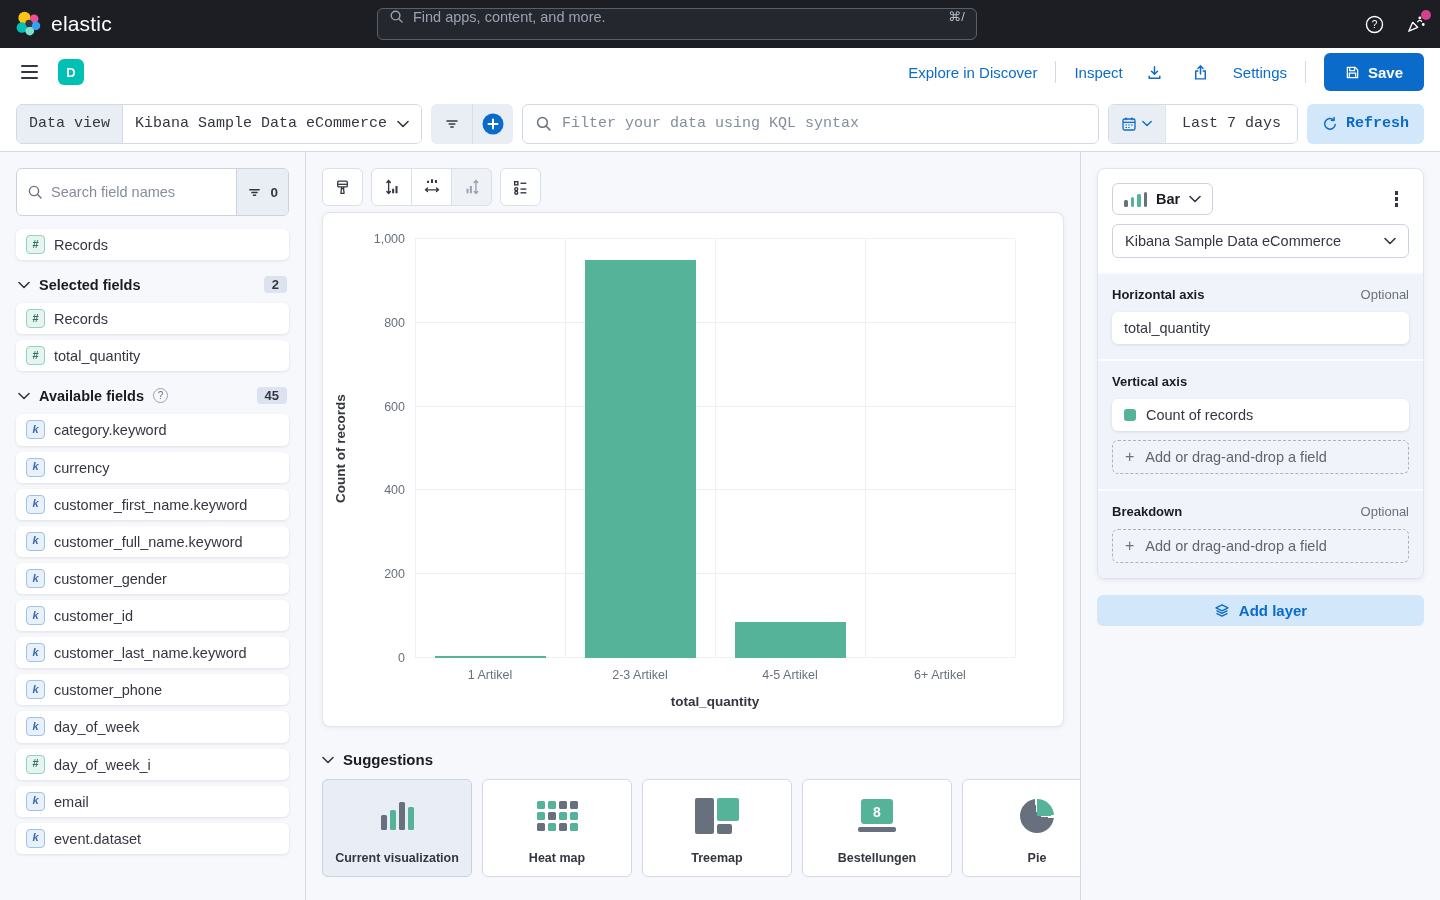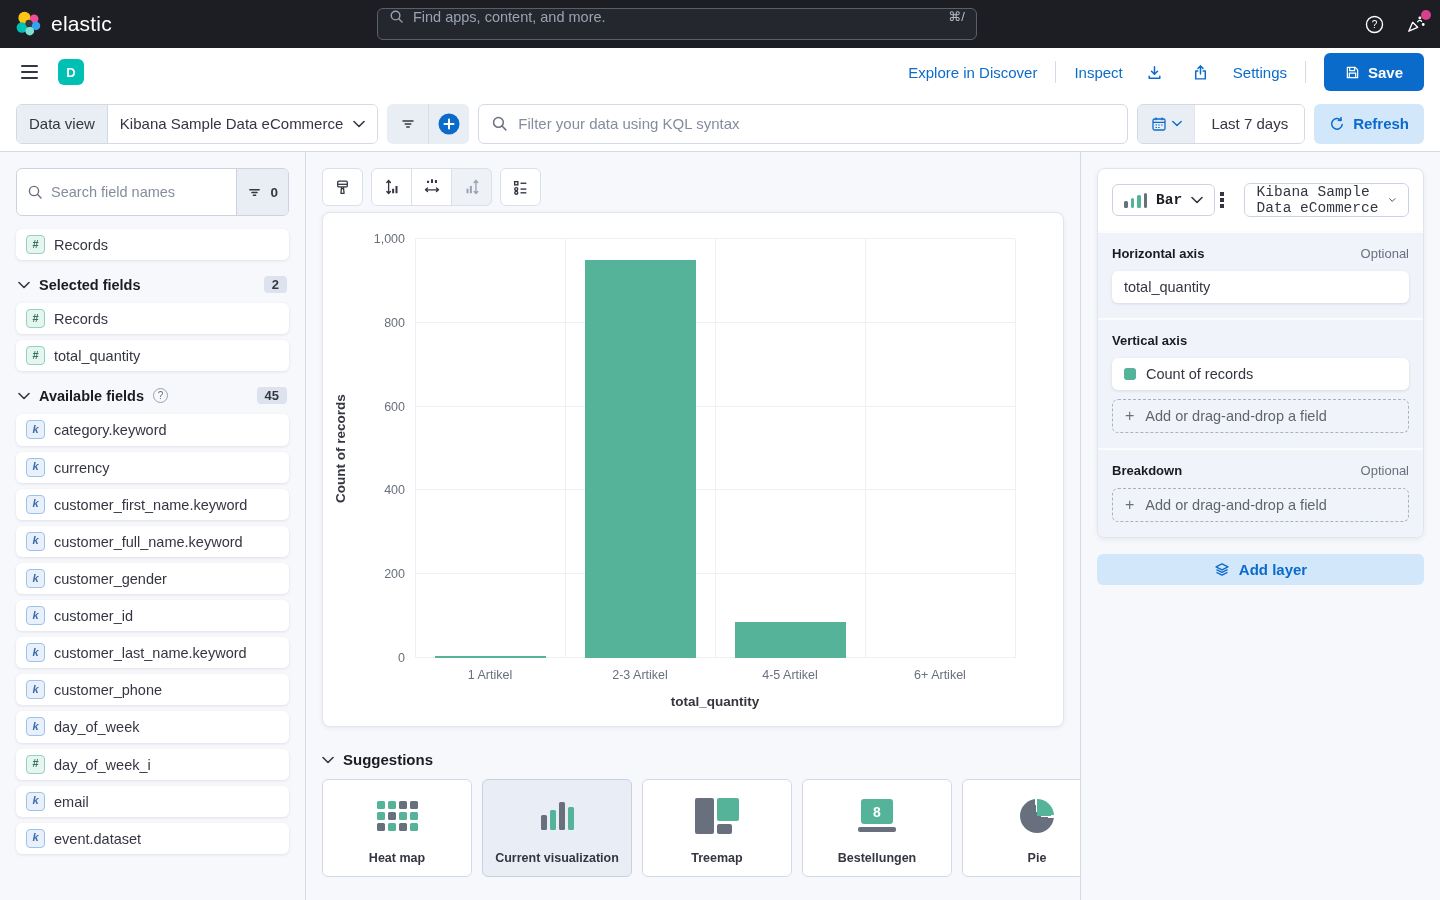--- a/index.html
+++ b/index.html
@@ -38,21 +38,21 @@
   .nav-right { margin-left:auto; display:flex; align-items:center; gap:18px; }
   .nav-link { color:#0b6bcb; font-size:15px; font-weight:500; cursor:pointer; }
   .nav-icon-btn { color:#0b6bcb; cursor:pointer; display:grid; place-items:center; width:28px; height:28px; }
   .vdiv { width:1px; height:22px; background:#d3dae6; }
   .save-btn { height:38px; min-width:100px; background:#0b6bcb; border:none; border-radius:6px; color:#fff;
     font-weight:600; font-size:15px; display:flex; align-items:center; justify-content:center; gap:8px; padding:0 16px;
     cursor:pointer; font-family:inherit; }
 
   
   .queryrow { height:56px; background:#fff; border-bottom:1px solid #d3dae6; display:flex; align-items:center;
-    padding:0 16px; gap:9px; }
+    padding:0 16px; gap:9px;font-family:Liberation Mono, monospace; }
   .dv-group { height:40px; display:flex; align-items:stretch; border:1px solid #d3dae6; border-radius:6px; overflow:hidden; }
   .dv-label { background:#e9edf4; display:flex; align-items:center; padding:0 12px; font-size:15px; color:#343741; }
   .dv-btn { background:#fff; display:flex; align-items:center; gap:10px; padding:0 12px; font-size:15px; font-weight:500;
     cursor:pointer; border-left:1px solid #d3dae6; }
   .filt-group { height:40px; display:flex; background:#e9edf4; border-radius:6px; overflow:hidden; }
   .filt-btn { width:41px; display:grid; place-items:center; cursor:pointer; color:#343741; }
   .filt-btn + .filt-btn { border-left:1px solid #d8dde8; }
   .kql { flex:1; height:40px; background:#fff; border:1px solid #d3dae6; border-radius:6px; display:flex;
     align-items:center; gap:10px; padding:0 12px; color:#69707d; }
   .kql .ph { color:#858d9d; font-size:15px; }
@@ -137,21 +137,21 @@
   .metric-ic { display:flex; flex-direction:column; align-items:center; gap:3px; }
   .metric-ic .scr { width:32px; height:25px; background:#54b399; border-radius:3px; color:#fff; font-weight:700;
     font-size:14px; display:grid; place-items:center; }
   .metric-ic .base { width:38px; height:5px; background:#69707d; border-radius:2px; }
   .pie-ic { width:34px; height:34px; border-radius:50%;
     background:conic-gradient(#54b399 0deg 88deg, #fff 88deg 98deg, #69707d 98deg 352deg, #fff 352deg 360deg); }
 
   
   .config { flex:1; padding:16px; }
   .config-card { background:#fff; border:1px solid #dfe5ef; border-radius:8px; box-shadow:0 2px 5px rgba(55,66,86,.08); overflow:hidden; }
-  .cc-top { padding:14px; display:flex; flex-direction:row; gap:9px;font-family:Liberation Mono, monospace; }
+  .cc-top { padding:14px; display:flex; flex-direction:column; gap:9px; }
   .cc-row1 { display:flex; align-items:center; }
   .chart-type-btn { height:32px; border:1px solid #ccd3e0; border-radius:6px; background:#fff; display:flex;
     align-items:center; gap:9px; padding:0 11px; font-weight:700; font-size:14.5px; cursor:pointer; font-family:inherit; color:#1a1c21; }
   .layer-actions { margin-left:auto; margin-right:6px; display:flex; flex-direction:column; gap:2.5px; cursor:pointer; padding:5px; }
   .layer-actions i { display:block; width:3.5px; height:3.5px; background:#343741; }
   .dv-select { height:34px; border:1px solid #ccd3e0; border-radius:6px; display:flex; align-items:center;
     padding:0 12px; font-size:14.5px; cursor:pointer; color:#343741; }
   .dv-select .chev { margin-left:auto; }
   .dim-group { background:#f0f3fa; padding:13px 14px 15px; border-top:2px solid #fbfcfe; }
   .dim-head { display:flex; align-items:baseline; margin-bottom:10px; }
@@ -480,49 +480,49 @@
     </div>
 
     <div class="suggestions">
       <div class="sug-head">
         <svg class="chev" width="12" height="8" viewBox="0 0 12 8">
             <path d="M1 1.5 L6 6.5 L11 1.5" fill="none" stroke="#343741" stroke-width="1.6" stroke-linecap="round" stroke-linejoin="round"></path>
           </svg>
         <span>Suggestions</span>
       </div>
       <div class="cards">
+        <div class="card selected">
+          <span class="icon-wrap">
+            <span class="mini-bars">
+              <i style="height:15px;background:#69707d"></i>
+                <i style="height:20px;background:#54b399"></i>
+              <i style="height:28px;background:#69707d"></i>
+                <i style="height:23px;background:#54b399"></i>
+            </span>
+          </span>
+          <span class="clabel">Current visualization</span>
+        </div>
         <div class="card">
           <span class="icon-wrap">
             <span class="heat-grid">
               <i style="background:#54b399"></i>
                 <i style="background:#54b399"></i>
                 <i style="background:#69707d"></i>
                 <i style="background:#69707d"></i>
               <i style="background:#54b399"></i>
                 <i style="background:#69707d"></i>
                 <i style="background:#54b399"></i>
                 <i style="background:#54b399"></i>
               <i style="background:#69707d"></i>
                 <i style="background:#54b399"></i>
                 <i style="background:#69707d"></i>
                 <i style="background:#54b399"></i>
             </span>
           </span>
           <span class="clabel">Heat map</span>
-        </div>
-        <div class="card selected">
-          <span class="icon-wrap">
-            <span class="mini-bars">
-              <i style="height:15px;background:#69707d"></i>
-                <i style="height:20px;background:#54b399"></i>
-              <i style="height:28px;background:#69707d"></i>
-                <i style="height:23px;background:#54b399"></i>
-            </span>
-          </span>
-          <span class="clabel">Current visualization</span>
         </div>
         <div class="card">
           <span class="icon-wrap">
             <span class="treemap-ic">
                 <span class="l"></span>
                 <span class="r">
                   <span class="rt"></span>
                   <span class="rb"></span>
                 </span>
               </span>

